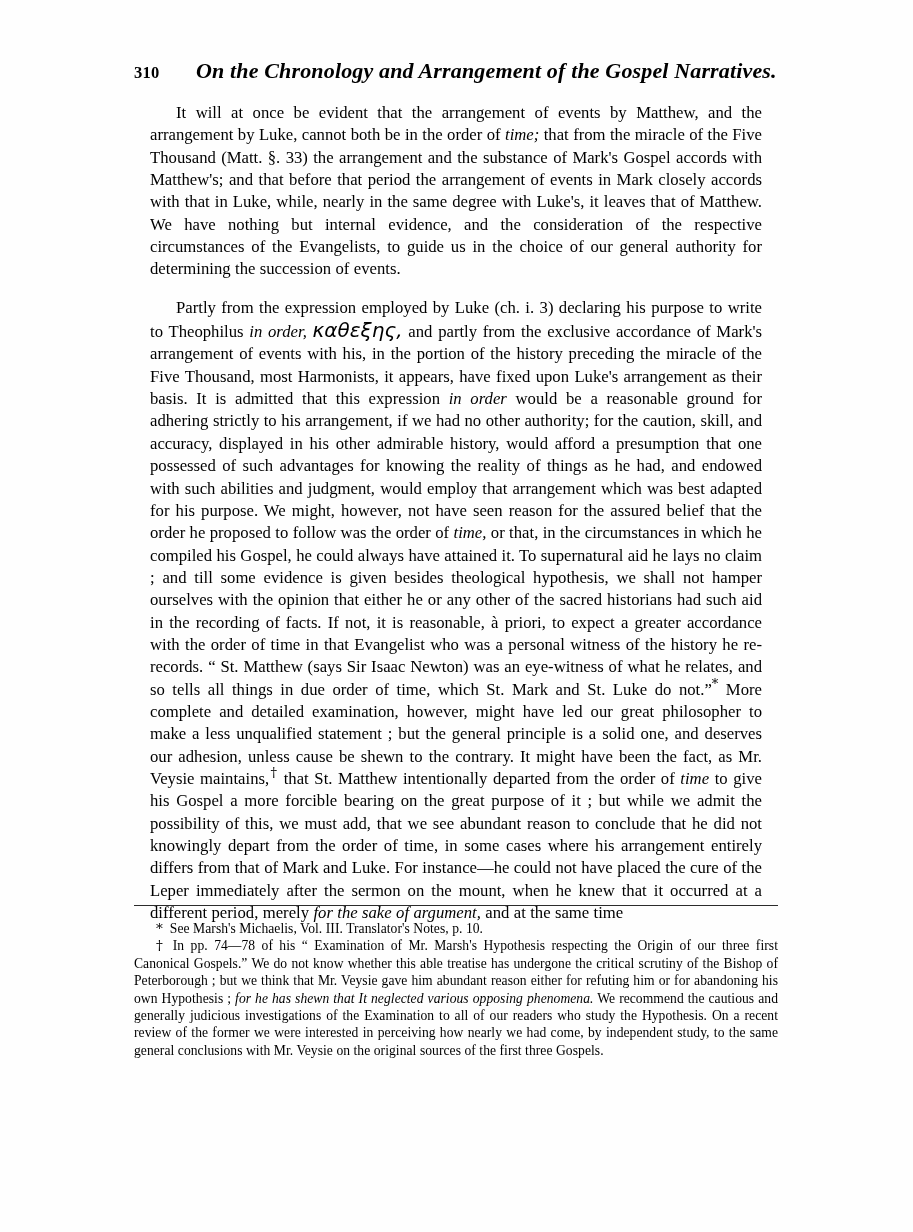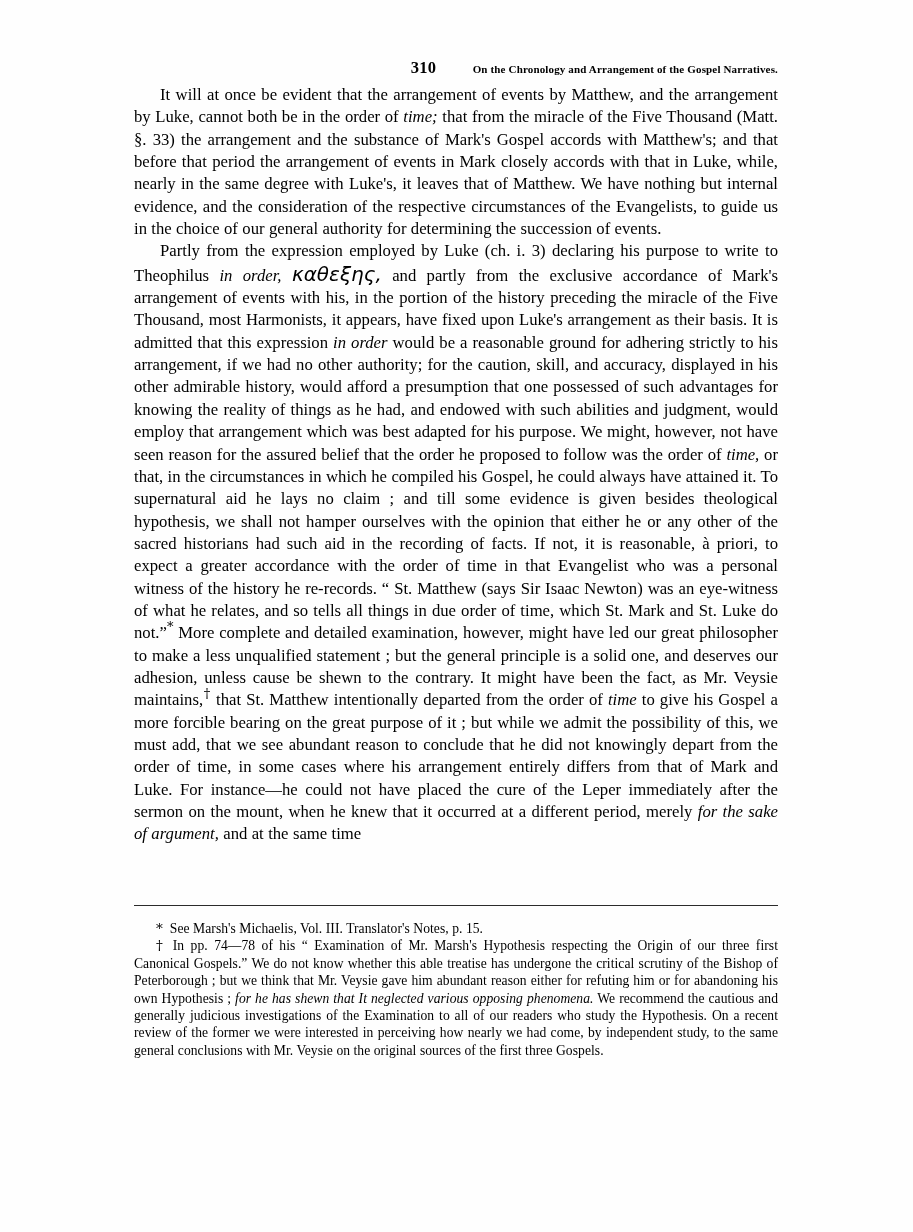--- a/index.html
+++ b/index.html
@@ -21,38 +21,38 @@
   .content {
     position: absolute;
     left: 134px;
     top: 58px;
     width: 644px;
   }
   .running-head {
     display: flex;
     align-items: baseline;
     font-size: 16.5px;
-    margin-bottom: 6px;
+    margin-bottom: 18px;
     letter-spacing: 0.1px;
-    justify-content: flex-end;
   }
   .folio {
     font-weight: bold;
     font-size: 16.5px;
     width: 62px;
     flex: 0 0 62px;
     letter-spacing: 0.3px;
   }
   .head-title {
+    font-style: italic;
     font-weight: bold;
-    font-size: 11px;
+    font-size: 22px;
     letter-spacing: 0.15px;
   }
   .body-text p {
-    margin: 0;
+    margin: 16px;
     text-indent: 26px;
     text-align: justify;
     font-size: 16.7px;
     line-height: 22.35px;
     letter-spacing: 0.0px;
     word-spacing: 0.2px;
     -webkit-font-smoothing: none;
   }
   .body-text p + p {
     margin-top: 0;
@@ -113,20 +113,20 @@
       <p><span>It will at once be evident that the arrangement of events by Matthew, and the arrangement by Luke, cannot both be in the order of </span><i>time;</i><span> that from the miracle of the Five Thousand (Matt. §. 33) the arrangement and the substance of Mark's Gospel accords with Matthew's; and that before that period the arrangement of events in Mark closely accords with that in Luke, while, nearly in the same degree with Luke's, it leaves that of Matthew. We have nothing but internal evidence, and the consideration of the respective circumstances of the Evangelists, to guide us in the choice of our general authority for determining the succession of events.</span></p>
       <p><span>Partly from the expression employed by Luke (ch. i. 3) declaring his purpose to write to Theophilus </span><i>in order,</i><span> </span><span class="greek">καθεξης,</span><span> and partly from the exclusive accordance of Mark's arrangement of events with his, in the portion of the history preceding the miracle of the Five Thousand, most Harmonists, it appears, have fixed upon Luke's arrangement as their basis.  It is admitted that this expression </span><i>in order</i><span> would be a reasonable ground for adhering strictly to his arrangement, if we had no other authority; for the caution, skill, and accuracy, displayed in his other admirable history, would afford a presumption that one possessed of such advantages for knowing the reality of things as he had, and endowed with such abilities and judgment, would employ that arrangement which was best adapted for his purpose.  We might, however, not have seen reason for the assured belief that the order he proposed to follow was the order of </span><i>time,</i><span> or that, in the circumstances in which he compiled his Gospel, he could always have attained it.  To supernatural aid he lays no claim ; and till some evidence is given besides theological hypothesis, we shall not hamper ourselves with the opinion that either he or any other of the sacred historians had such aid in the recording of facts.  If not, it is reasonable, à priori, to expect a greater accordance with the order of time in that Evangelist who was a personal witness of the history he re-records.  “ St. Matthew (says Sir Isaac Newton) was an eye-witness of what he relates, and so tells all things in due order of time, which St. Mark and St. Luke do not.”</span><span class="fn-mark sym">*</span><span>  More complete and detailed examination, however, might have led our great philosopher to make a less unqualified statement ; but the general principle is a solid one, and deserves our adhesion, unless cause be shewn to the contrary.  It might have been the fact, as Mr. Veysie maintains,</span><span class="fn-mark sym">†</span><span> that St. Matthew intentionally departed from the order of </span><i>time</i><span> to give his Gospel a more forcible bearing on the great purpose of it ; but while we admit the possibility of this, we must add, that we see abundant reason to conclude that he did not knowingly depart from the order of time, in some cases where his arrangement entirely differs from that of Mark and Luke.  For instance—he could not have placed the cure of the Leper immediately after the sermon on the mount, when he knew that it occurred at a different period, merely </span><i>for the sake of argument,</i><span> and at the same time</span></p>
     </div>
 
   </div>
 
   <div class="rule"></div>
 
   <div class="notes">
     <p class="note">
-      <span class="sym">*</span><span class="spc"></span><span><span>See Marsh's Michaelis, Vol. III. Translator's Notes, p. 15.</span></span>
+      <span class="sym">*</span><span class="spc"></span><span><span>See Marsh's Michaelis, Vol. III. Translator's Notes, p. 10.</span></span>
     </p>
     <p class="note">
       <span class="sym">†</span><span class="spc"></span><span><span>In pp. 74—78 of his “ Examination of Mr. Marsh's Hypothesis respecting the Origin of our three first Canonical Gospels.”  We do not know whether this able treatise has undergone the critical scrutiny of the Bishop of Peterborough ; but we think that Mr. Veysie gave him abundant reason either for refuting him or for abandoning his own Hypothesis ; </span><i>for he has shewn that It neglected various opposing phenomena.</i><span>  We recommend the cautious and generally judicious investigations of the Examination to all of our readers who study the Hypothesis.  On a recent review of the former we were interested in perceiving how nearly we had come, by independent study, to the same general conclusions with Mr. Veysie on the original sources of the first three Gospels.</span></span>
     </p>
   </div>
 
 </div>
 
 </body></html>

